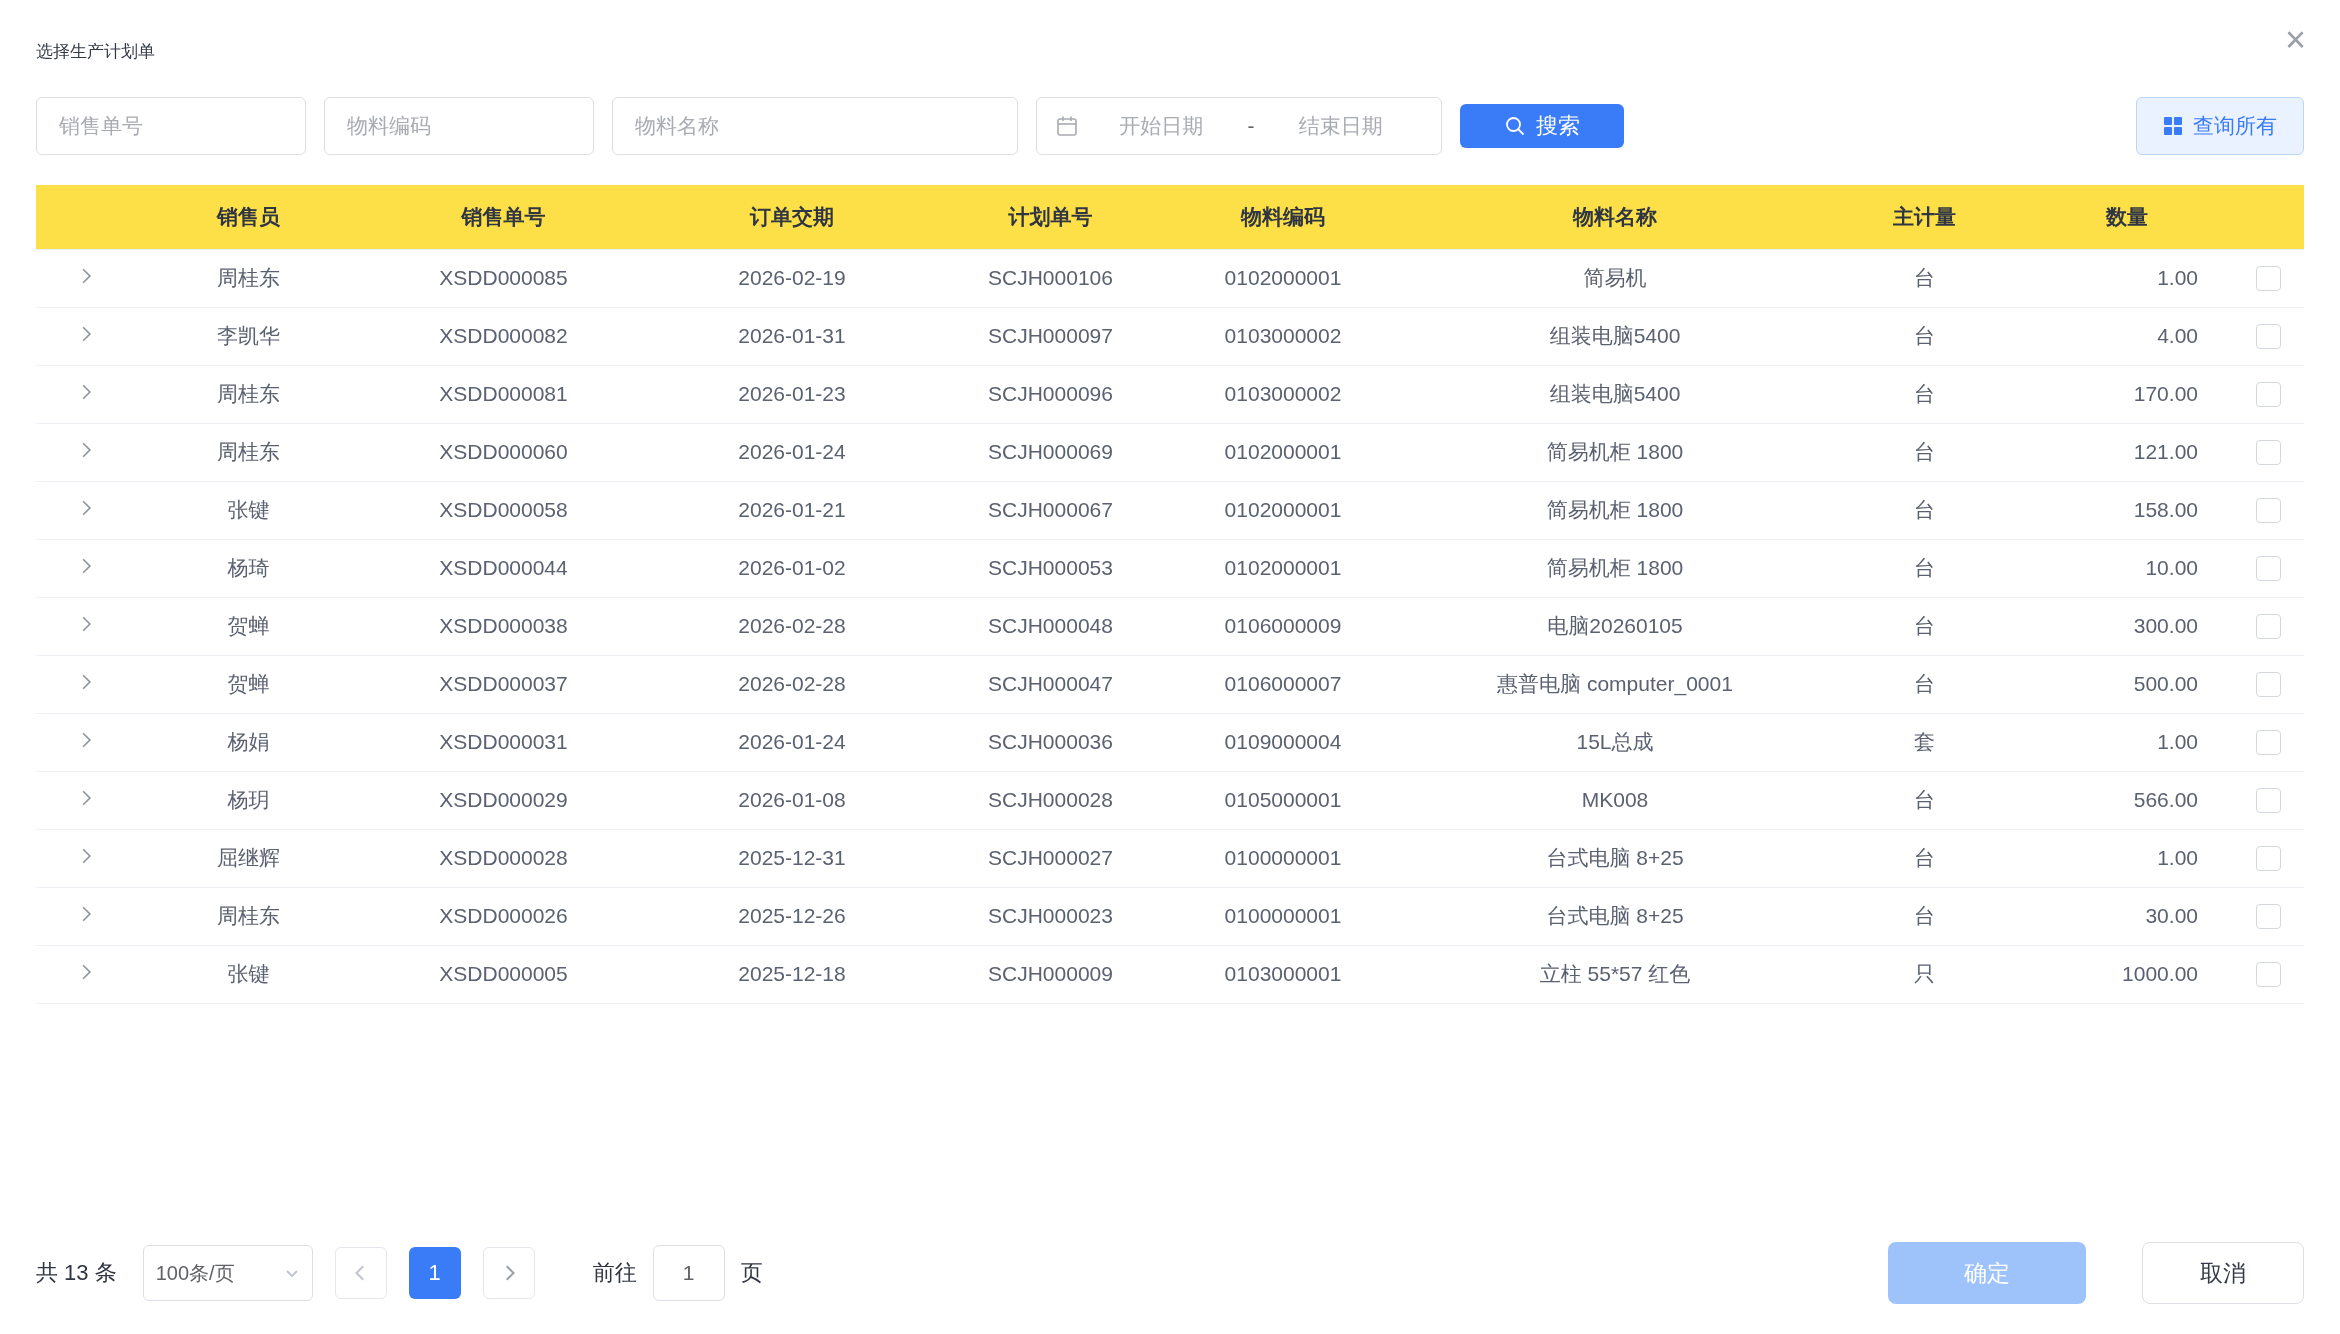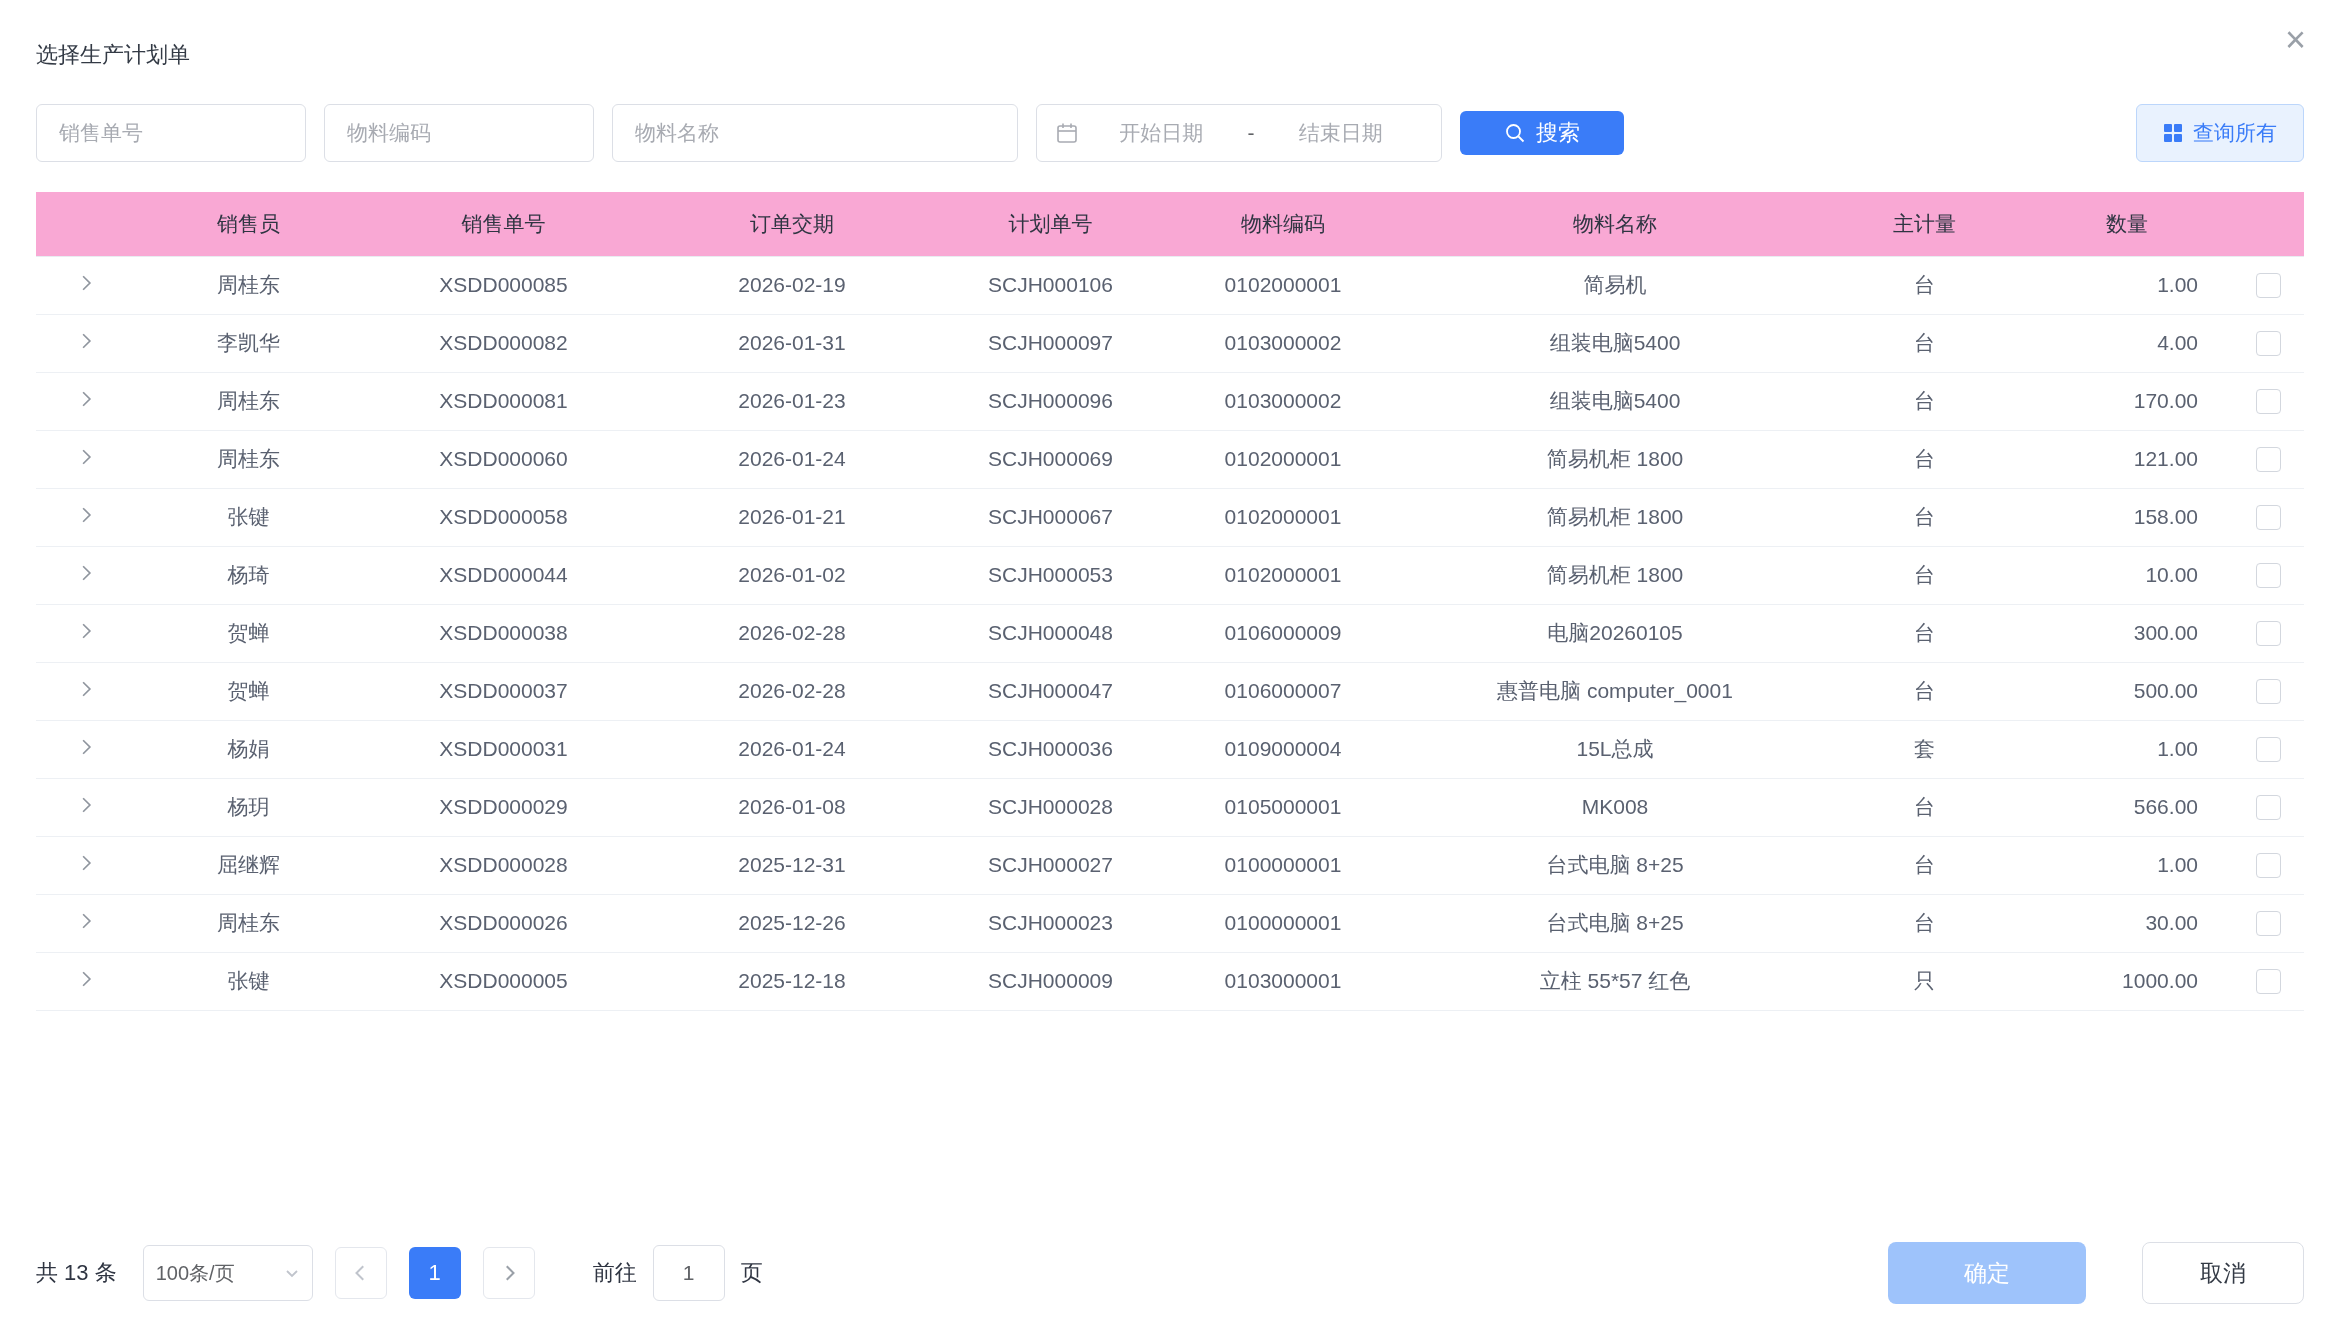--- a/index.html
+++ b/index.html
@@ -12,21 +12,21 @@
     overflow: hidden;
   }
   .modal {
     width: 100%; height: 100%;
     display: flex; flex-direction: column;
     padding: 0 36px;
     position: relative;
   }
   .modal-title {
     margin-top: 40px;
-    font-size: 22px;
+    font-size: 17px;
     font-weight: 500;
     color: #333a45;
   }
   .close-btn {
     position: absolute;
     top: 22px; right: 34px;
     font-size: 36px;
     color: #9aa0a8;
     line-height: 1;
     cursor: pointer;
@@ -87,23 +87,23 @@
   }
   
   table {
     width: 100%;
     border-collapse: collapse;
     table-layout: fixed;
     margin-top: 30px;
     font-size: 21px;
   }
   thead th {
-    background: #f9a8d4;
+    background: #fde047;
     height: 64px;
-    font-weight: 400;
+    font-weight: 700;
     color: #2f3542;
     border-bottom: 1px solid #e9ecf1;
     text-align: center;
   }
   tbody td {
     height: 58px;
     border-bottom: 1px solid #edf0f4;
     text-align: center;
     color: #5a6170;
     overflow: hidden;

